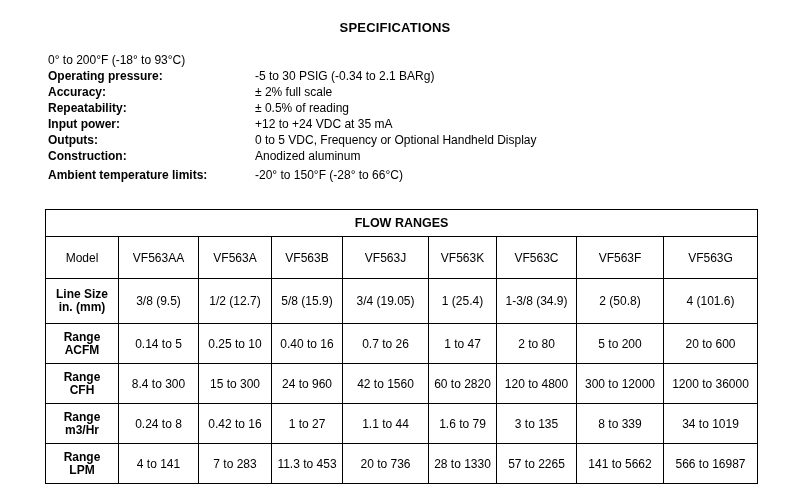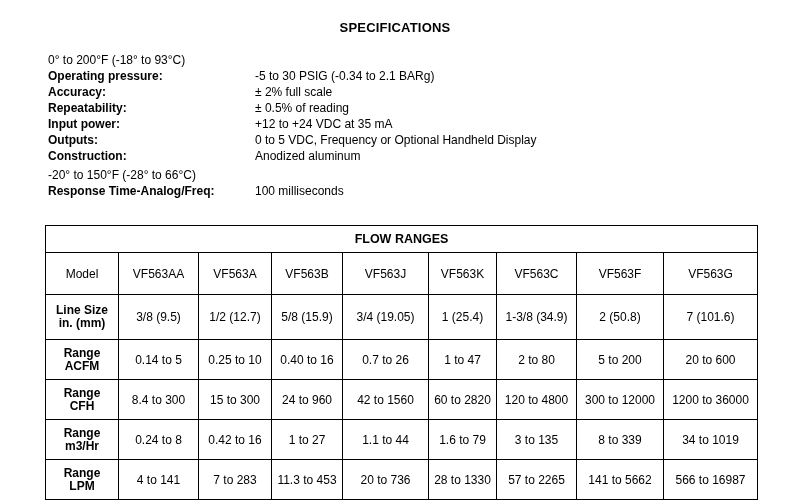--- a/index.html
+++ b/index.html
@@ -100,25 +100,22 @@
     </div>
     <div class="spec-row">
       <span class="spec-label">Outputs:</span>
       <span class="spec-value">0 to 5 VDC, Frequency or Optional Handheld Display</span>
     </div>
     <div class="spec-row">
       <span class="spec-label">Construction:</span>
       <span class="spec-value">Anodized aluminum</span>
     </div>
     <div class="spec-row gap-before">
+      <span class="spec-label">Ambient temperature limits:</span>
       <span class="spec-value">-20° to 150°F (-28° to 66°C)</span>
-    </div>
-    <div class="spec-row">
-      <span class="spec-label">Response Time-Analog/Freq:</span>
-      <span class="spec-value">100 milliseconds</span>
     </div>
   </div>
 
   <table class="flow-table">
     <colgroup>
       <col style="width:73px">
         <col style="width:80px">
         <col style="width:73px">
       <col style="width:71px">
         <col style="width:86px">
@@ -147,21 +144,21 @@
           <span>Line Size</span><br>
           <span>in. (mm)</span>
         </th>
         <td class="val">3/8 (9.5)</td>
         <td class="val">1/2 (12.7)</td>
         <td class="val">5/8 (15.9)</td>
         <td class="val">3/4 (19.05)</td>
         <td class="val">1 (25.4)</td>
         <td class="val">1-3/8 (34.9)</td>
         <td class="val">2 (50.8)</td>
-        <td class="val">7 (101.6)</td>
+        <td class="val">4 (101.6)</td>
       </tr>
       <tr class="data-row">
         <th class="row-label">
           <span>Range</span><br>
           <span>ACFM</span>
         </th>
         <td class="val">0.14 to 5</td>
         <td class="val">0.25 to 10</td>
         <td class="val">0.40 to 16</td>
         <td class="val">0.7 to 26</td>

